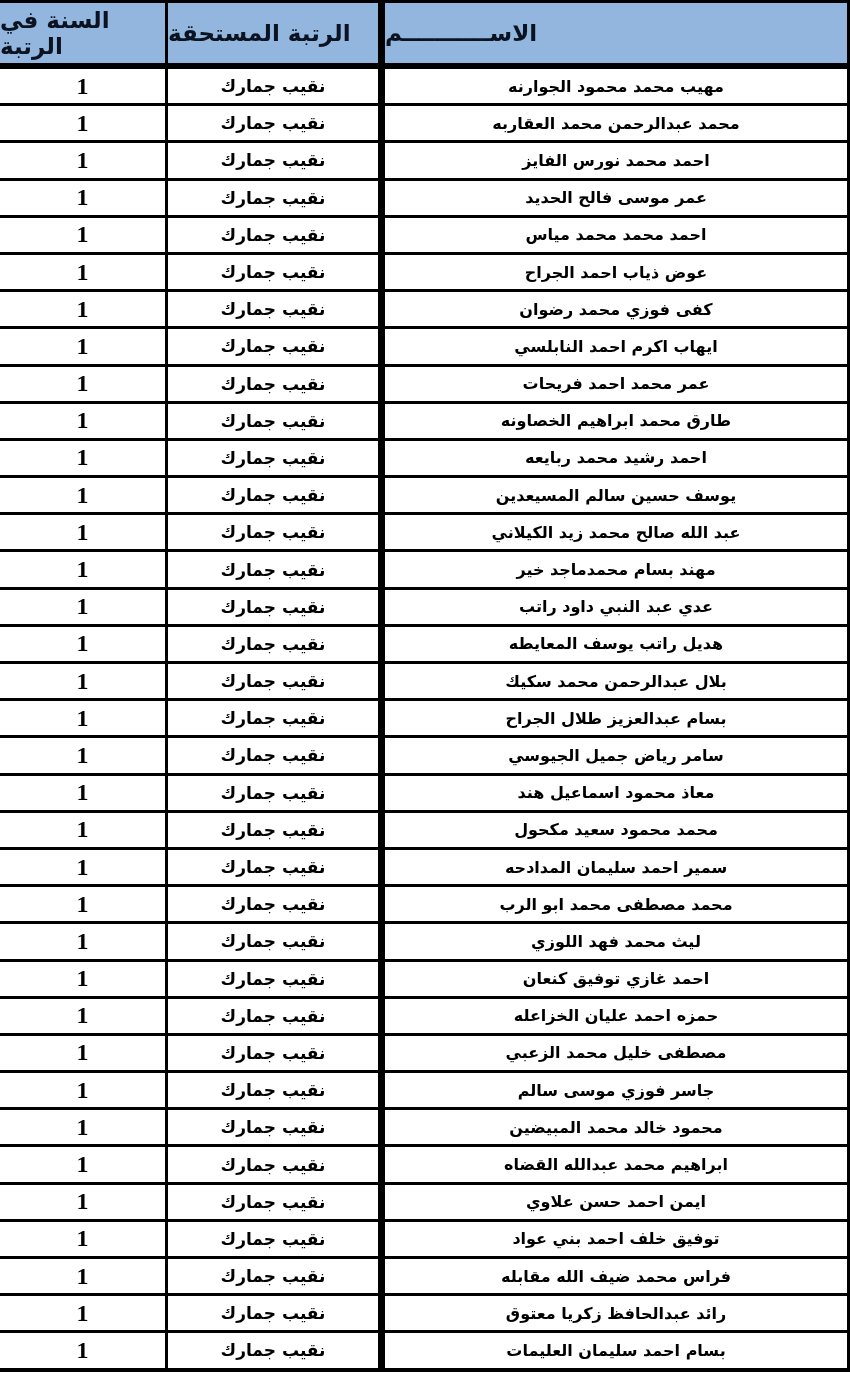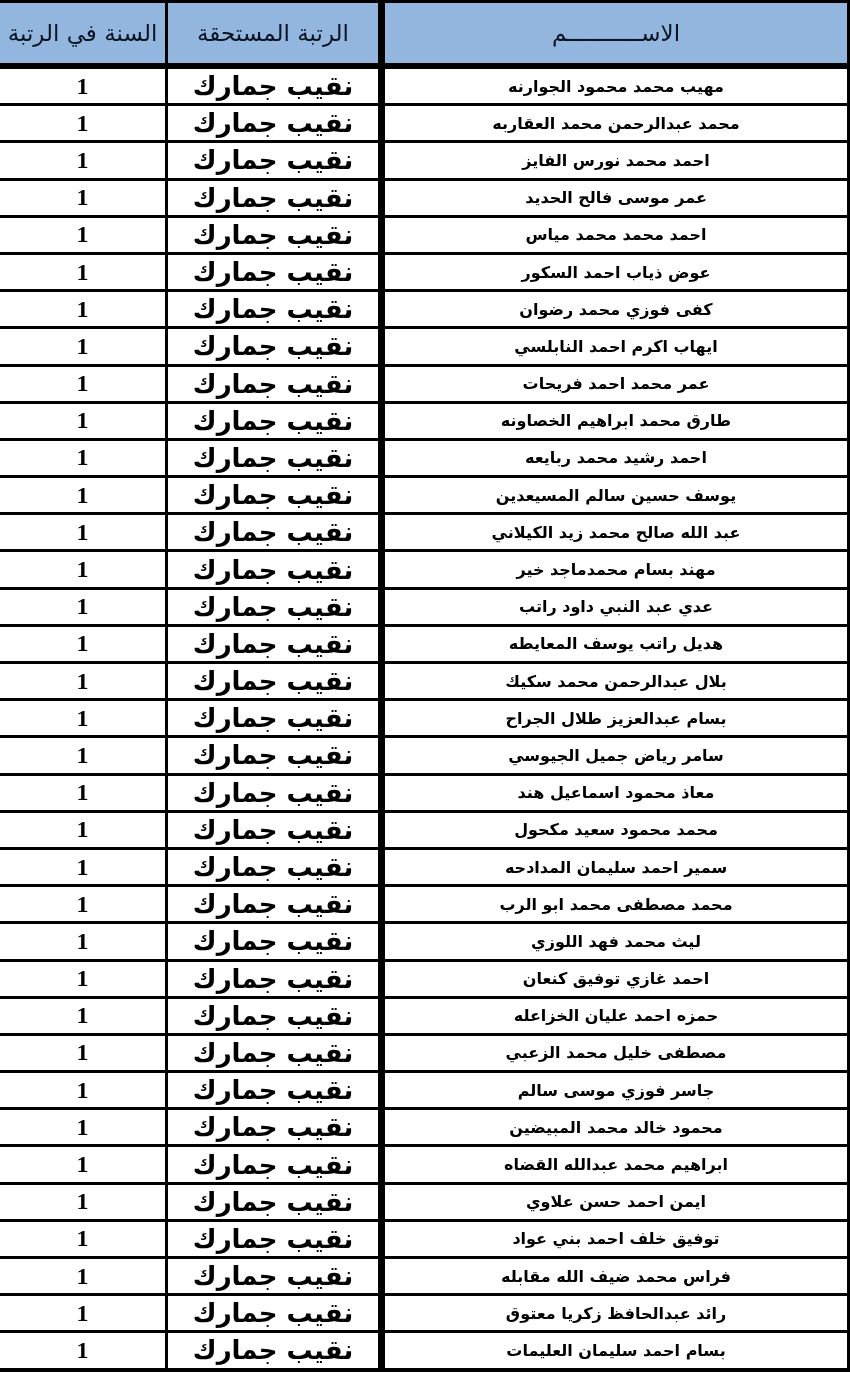--- a/index.html
+++ b/index.html
@@ -23,45 +23,45 @@
   table.roster {
     border-top-width: 2px;
     border-bottom-width: 4px;
   }
   col.c-name { width: 467px; }
   col.c-rank { width: 215px; }
   col.c-year { width: 168px; }
   th {
     background: var(--header-bg, #92b6de);
     color: var(--header-text, #0b1322);
-    font-weight: normal;
+    font-weight: bold;
     font-size: 23px;
     height: 60px;
     padding: 0;
-    text-align: center;
+    text-align: left;
     vertical-align: middle;
     border-bottom-width: 6px;
   }
   td {
     height: 34.2px;
     padding: 0;
     text-align: center;
     vertical-align: middle;
     color: #000000;
     font-weight: bold;
   }
   td.name-cell {
     font-size: 16px;
     border-left-width: 7px;   
   }
   th.name-head {
     border-left-width: 7px;
   }
   td.rank-cell {
-    font-size: 26px;
+    font-size: 17px;
   }
   td.year-cell {
     font-family: "Liberation Serif", "DejaVu Serif", serif;
     font-size: 24px;
   }
 </style>
 </head>
 <body>
 
 <table class="roster">
@@ -102,21 +102,21 @@
     <td class="year-cell">1</td>
   </tr>
 
   <tr>
     <td class="name-cell">احمد محمد محمد مياس</td>
     <td class="rank-cell">نقيب جمارك</td>
     <td class="year-cell">1</td>
   </tr>
 
   <tr>
-    <td class="name-cell">عوض ذياب احمد السكور</td>
+    <td class="name-cell">عوض ذياب احمد الجراح</td>
     <td class="rank-cell">نقيب جمارك</td>
     <td class="year-cell">1</td>
   </tr>
 
   <tr>
     <td class="name-cell">كفى فوزي محمد رضوان</td>
     <td class="rank-cell">نقيب جمارك</td>
     <td class="year-cell">1</td>
   </tr>
 

